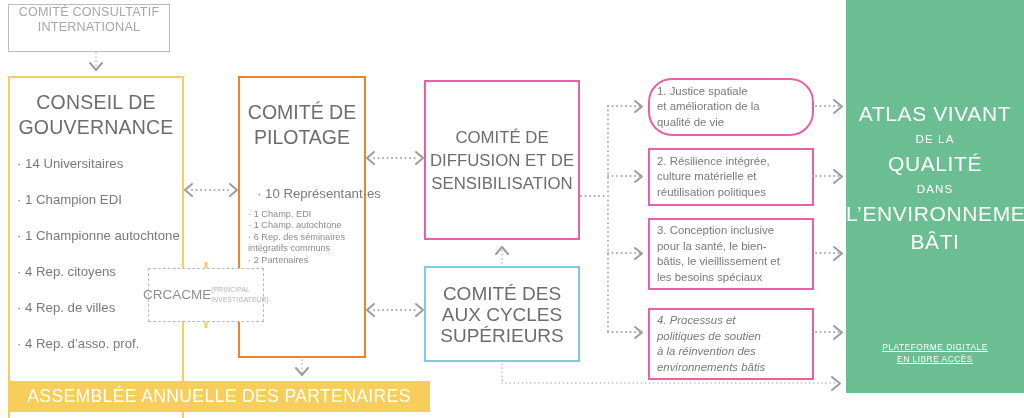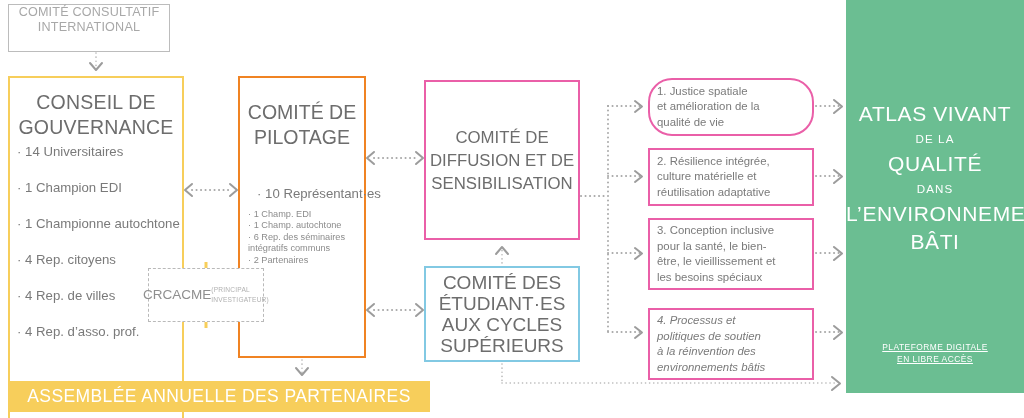--- a/index.html
+++ b/index.html
@@ -26,21 +26,21 @@
 
   
   #gouvernance {
     left: 8px; top: 76px; width: 176px; height: 345px;
     border: 2.5px solid #F7CE5B;
   }
   #gouvernance .title {
     color: #6d6d6d; font-size: 19.5px; line-height: 25px;
     text-align: center; padding-top: 12px; letter-spacing: .2px;
   }
-  #gouvernance .list { margin-top: 4px; padding-left: 7px; }
+  #gouvernance .list { margin-top: 16px; padding-left: 7px; }
   #gouvernance .list li {
     list-style: none; color: #7a7a7a; font-size: 13.2px;
     line-height: 15px; margin-bottom: 21px; white-space: nowrap;
   }
   #gouvernance .list li::before { content: "\00b7\00a0"; }
 
   
   #pilotage {
     left: 238px; top: 76px; width: 128px; height: 282px;
     border: 2.5px solid #F08323;
@@ -245,47 +245,46 @@
     <div class="t">
       <div>COMITÉ DE</div>
       <div>DIFFUSION ET DE</div>
       <div>SENSIBILISATION</div>
     </div>
   </div>
 
   <div class="box" id="etudiants">
     <div class="t">
       <div>COMITÉ DES</div>
-      <div>ÉTUDIANT·ES</div>
       <div>AUX CYCLES</div>
       <div>SUPÉRIEURS</div>
     </div>
   </div>
 
   <div class="axis" id="axis1">
     <div class="t">
       <div>1. Justice spatiale</div>
       <div>et amélioration de la</div>
       <div>qualité de vie</div>
     </div>
   </div>
 
   <div class="axis" id="axis2">
     <div class="t">
       <div>2. Résilience intégrée,</div>
       <div>culture matérielle et</div>
-      <div>réutilisation adaptative</div>
+      <div>réutilisation politiques</div>
     </div>
   </div>
 
   <div class="axis" id="axis3">
     <div class="t">
       <div>3. Conception inclusive</div>
       <div>pour la santé, le bien-</div>
-      <div>être, le vieillissement et</div>
+      <div>bâtis, le vieillissement et</div>
       <div>les besoins spéciaux</div>
     </div>
   </div>
 
   <div class="axis" id="axis4">
     <div class="t">
       <div>4. Processus et</div>
       <div>politiques de soutien</div>
       <div>à la réinvention des</div>
       <div>environnements bâtis</div>

